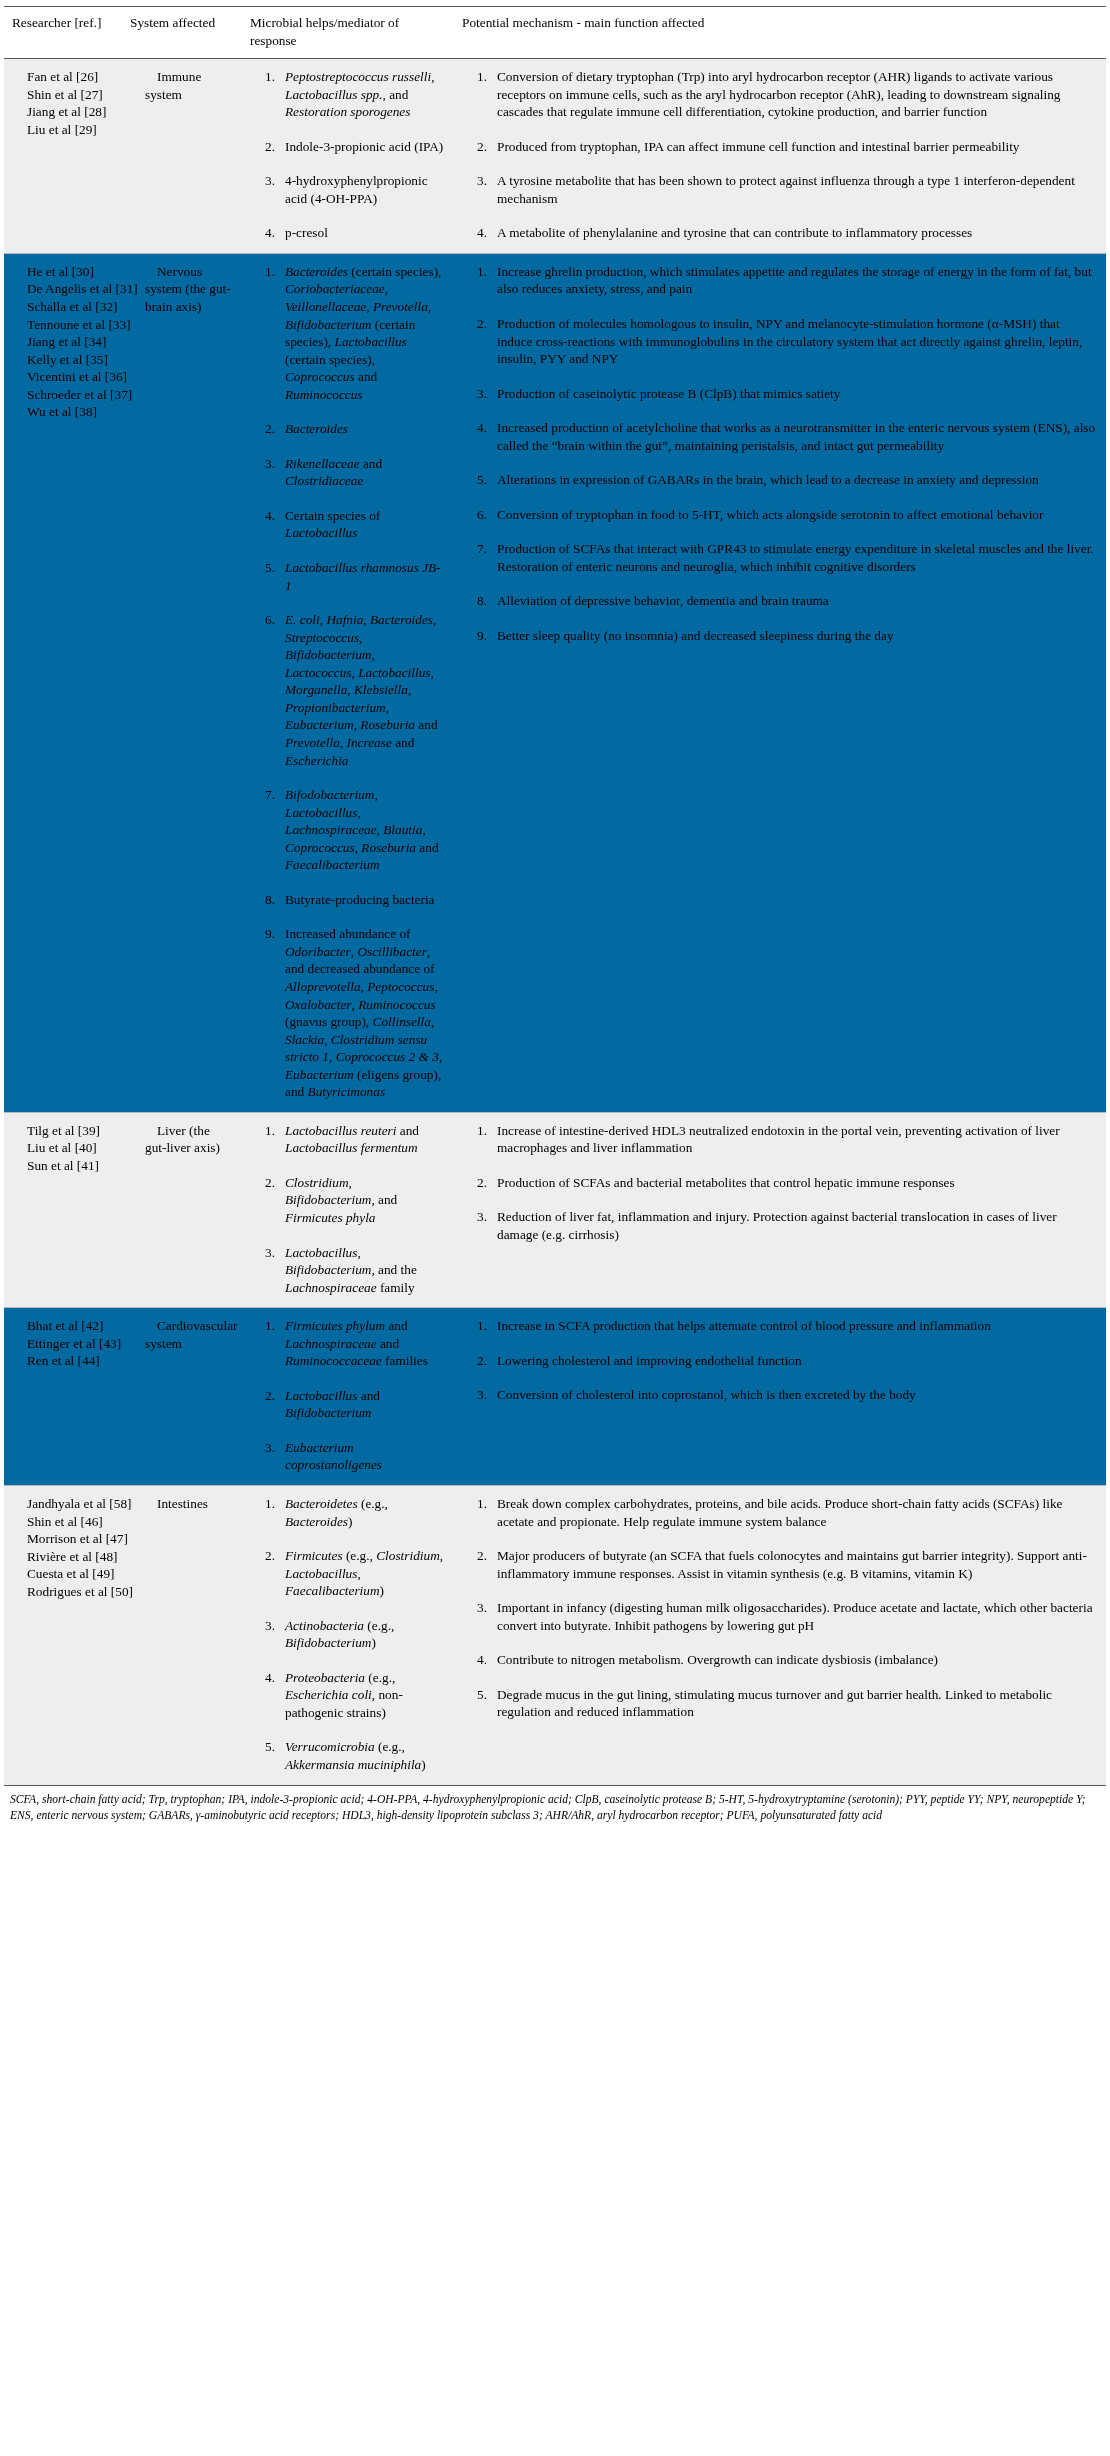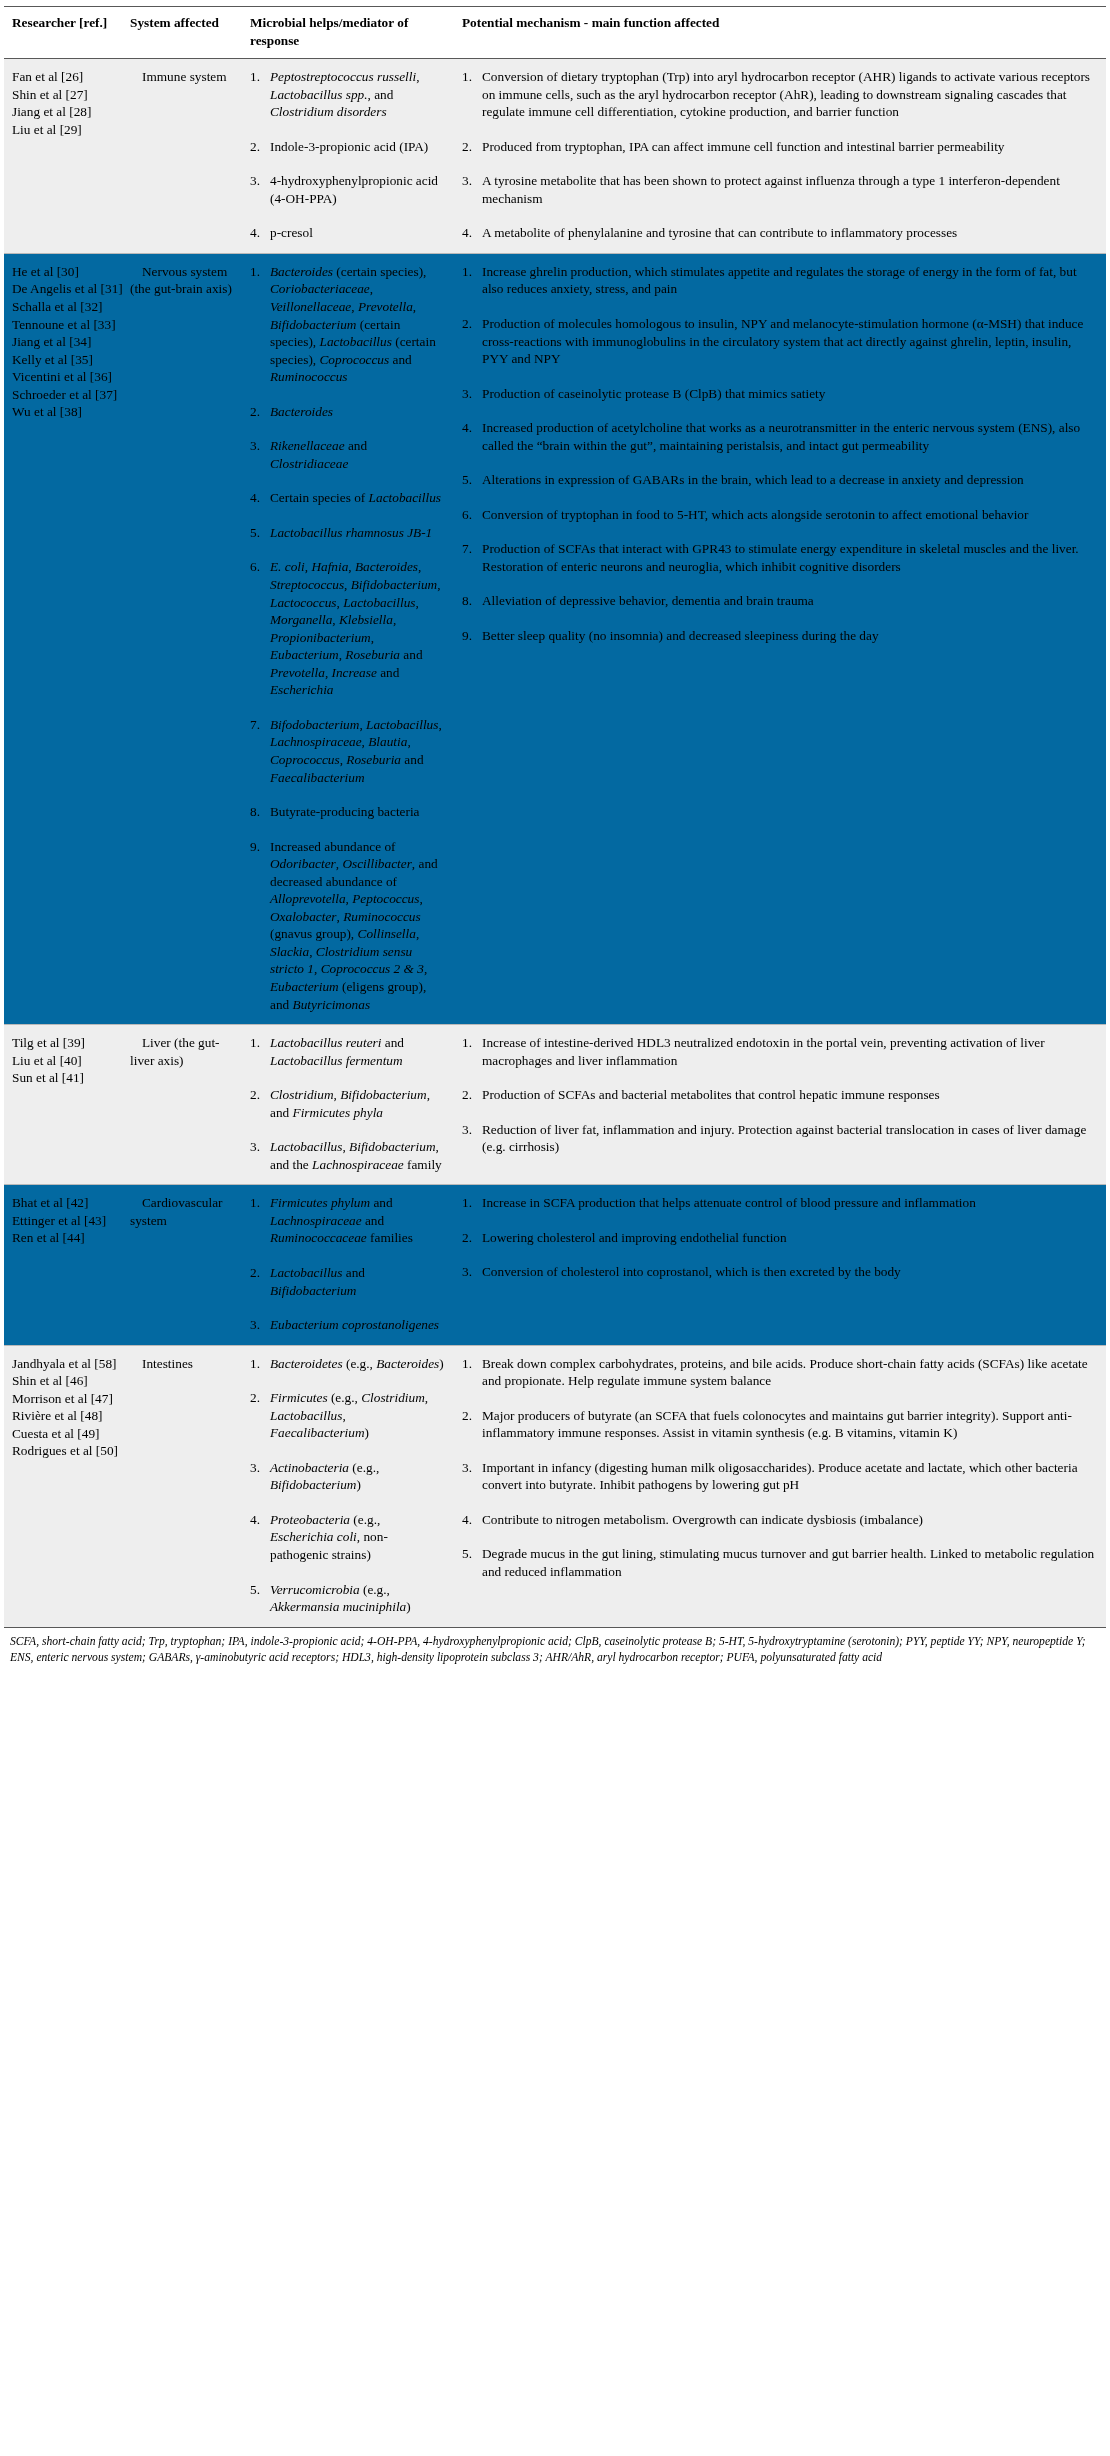--- a/index.html
+++ b/index.html
@@ -24,30 +24,30 @@
     font-size: 13.3px;
     line-height: 1.32;
   }
   table.tbl col.c1 { width: 118px; }
   table.tbl col.c2 { width: 120px; }
   table.tbl col.c3 { width: 212px; }
   table.tbl col.c4 { width: 652px; }
 
   thead th {
     text-align: left;
-    font-weight: bold;
+    font-weight: normal;
     font-size: 13.3px;
     vertical-align: top;
     padding: 7px 10px 9px 8px;
     border-top: 1.6px solid #585858;
     border-bottom: 1.1px solid #585858;
   }
   tbody td {
     vertical-align: top;
-    padding: 9px 10px 11px 8px;
+    padding: 9px 10px 11px 23px;
   }
   tbody tr.shaded td {
     background: #eeeeee;
   }
   tbody tr.plain td {
     background: #0369a1;
   }
   tbody tr + tr td {
     border-top: 0.8px solid #b9b9b9;
   }
@@ -106,21 +106,21 @@
             <div class="reflist">
               <div>Fan et al [26]</div>
               <div>Shin et al [27]</div>
               <div>Jiang et al [28]</div>
               <div>Liu et al [29]</div>
             </div>
           </td>
           <td><span class="sysaff">Immune system</span></td>
           <td>
             <ol class="items">
-              <li><span class="num">1.</span><span><i>Peptostreptococcus russelli</i>, <i>Lactobacillus spp.</i>, and <i>Clostridium disorders</i></span></li>
+              <li><span class="num">1.</span><span><i>Peptostreptococcus russelli</i>, <i>Lactobacillus spp.</i>, and <i>Restoration sporogenes</i></span></li>
               <li><span class="num">2.</span><span>Indole-3-propionic acid (IPA)</span></li>
               <li><span class="num">3.</span><span>4-hydroxyphenylpropionic acid (4-OH-PPA)</span></li>
               <li><span class="num">4.</span><span>p-cresol</span></li>
             </ol>
           </td>
           <td>
             <ol class="items">
               <li><span class="num">1.</span><span>Conversion of dietary tryptophan (Trp) into aryl hydrocarbon receptor (AHR) ligands to activate various receptors on immune cells, such as the aryl hydrocarbon receptor (AhR), leading to downstream signaling cascades that regulate immune cell differentiation, cytokine production, and barrier function</span></li>
               <li><span class="num">2.</span><span>Produced from tryptophan, IPA can affect immune cell function and intestinal barrier permeability</span></li>
               <li><span class="num">3.</span><span>A tyrosine metabolite that has been shown to protect against influenza through a type 1 interferon-dependent mechanism</span></li>

